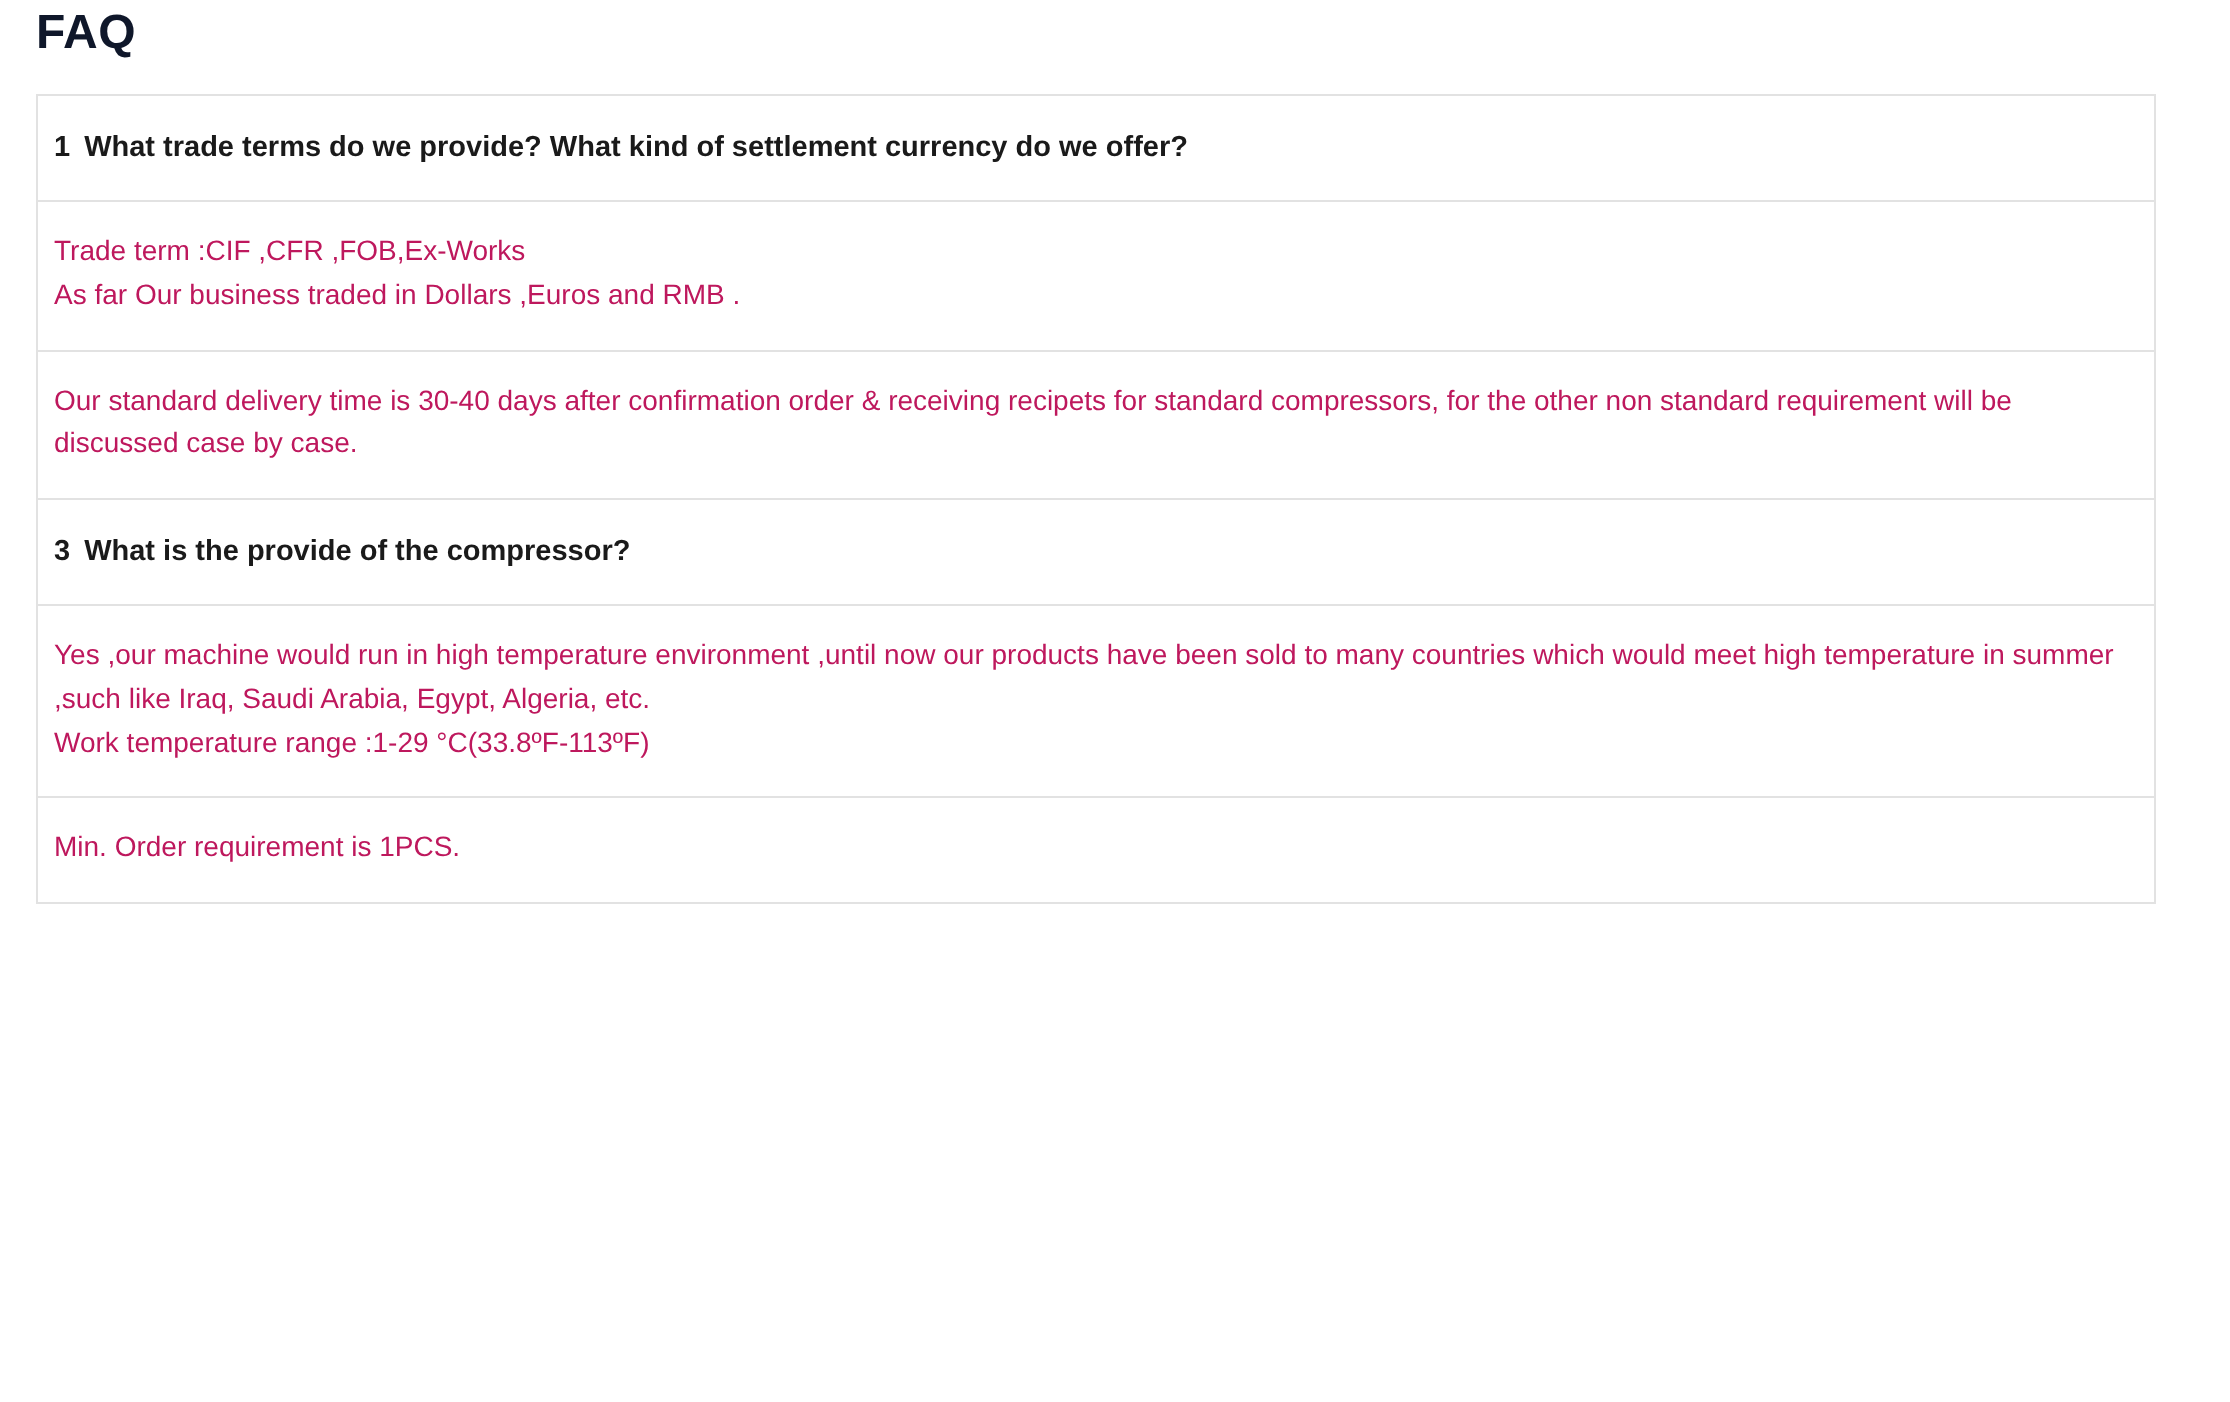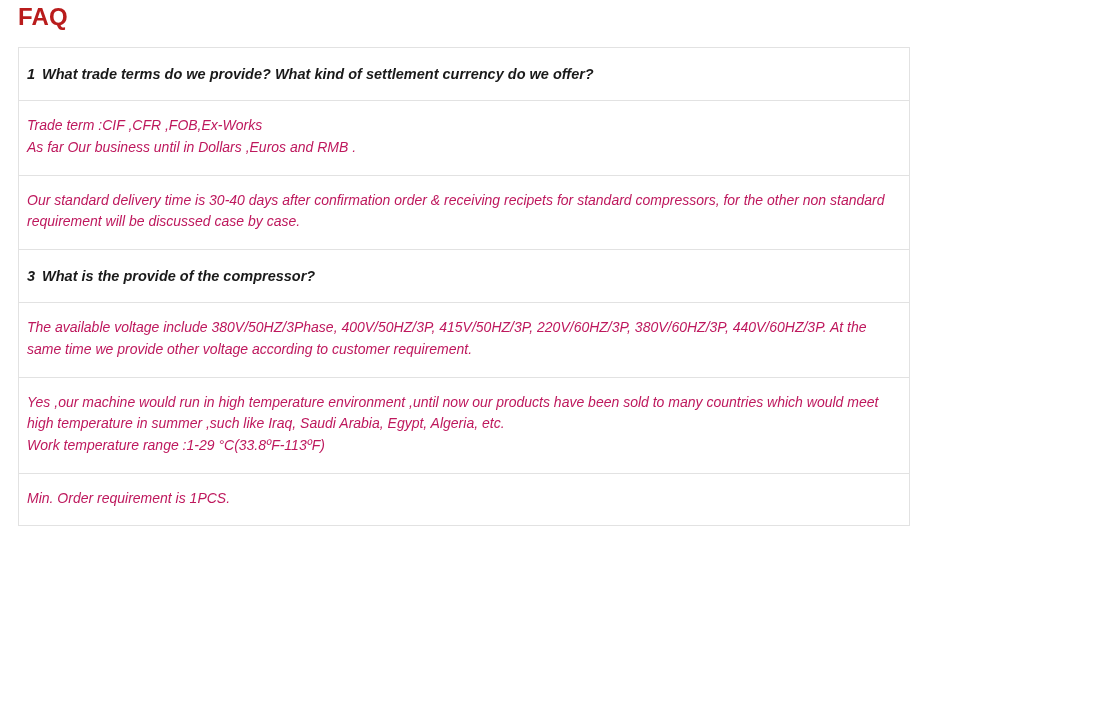--- a/index.html
+++ b/index.html
@@ -14,30 +14,29 @@
     color: #333333;
     overflow: hidden;
   }
   .page {
     padding: 0 18px;
     box-sizing: border-box;
   }
   .page-title {
     font-size: 24px;
     font-weight: bold;
-    color: #b91c1c;
+    color: #0f172a;
     margin: 3px 0 16px 0;
     letter-spacing: 0.2px;
   }
   .faq-table {
     border: 1px solid #e2e2e2;
     border-bottom: none;
     box-sizing: border-box;
-    width: 892px;
-    font-style: italic;
+    width: 1060px;
   }
   .faq-row {
     border-bottom: 1px solid #e2e2e2;
     box-sizing: border-box;
   }
   .faq-question {
     font-size: 14.5px;
     font-weight: bold;
     color: #1a1a1a;
     padding: 16px 8px 16px 8px;
@@ -60,29 +59,26 @@
 </style>
 </head>
 <body>
 
 <div class="page">
   <h1 class="page-title">FAQ</h1>
   <div class="faq-table" id="faq-table">
       <div class="faq-row faq-question"><span class="qnum">1</span><span>What trade terms do we provide? What kind of settlement currency do we offer?</span></div>
       <div class="faq-row faq-answer">
         <span class="line">Trade term :CIF ,CFR ,FOB,Ex-Works</span>
-        <span class="line">As far Our business until in Dollars ,Euros and RMB .</span>
+        <span class="line">As far Our business traded in Dollars ,Euros and RMB .</span>
       </div>
       <div class="faq-row faq-answer">
         <span class="line">Our standard delivery time is 30-40 days after confirmation order &amp; receiving recipets for standard compressors, for the other non standard requirement will be discussed case by case.</span>
       </div>
       <div class="faq-row faq-question"><span class="qnum">3</span><span>What is the provide of the compressor?</span></div>
-      <div class="faq-row faq-answer">
-        <span class="line">The available voltage include 380V/50HZ/3Phase, 400V/50HZ/3P, 415V/50HZ/3P, 220V/60HZ/3P, 380V/60HZ/3P, 440V/60HZ/3P. At the same time we provide other voltage  according to customer requirement.</span>
-      </div>
       <div class="faq-row faq-answer">
         <span class="line">Yes ,our machine would run in high temperature environment ,until now our products have been sold to many countries which would meet high temperature in summer ,such like Iraq, Saudi Arabia, Egypt, Algeria, etc.</span>
         <span class="line">Work temperature range :1-29 °C(33.8ºF-113ºF)</span>
       </div>
       <div class="faq-row faq-answer">
         <span class="line">Min. Order requirement is 1PCS.</span>
       </div>
     </div>
 </div>
 

